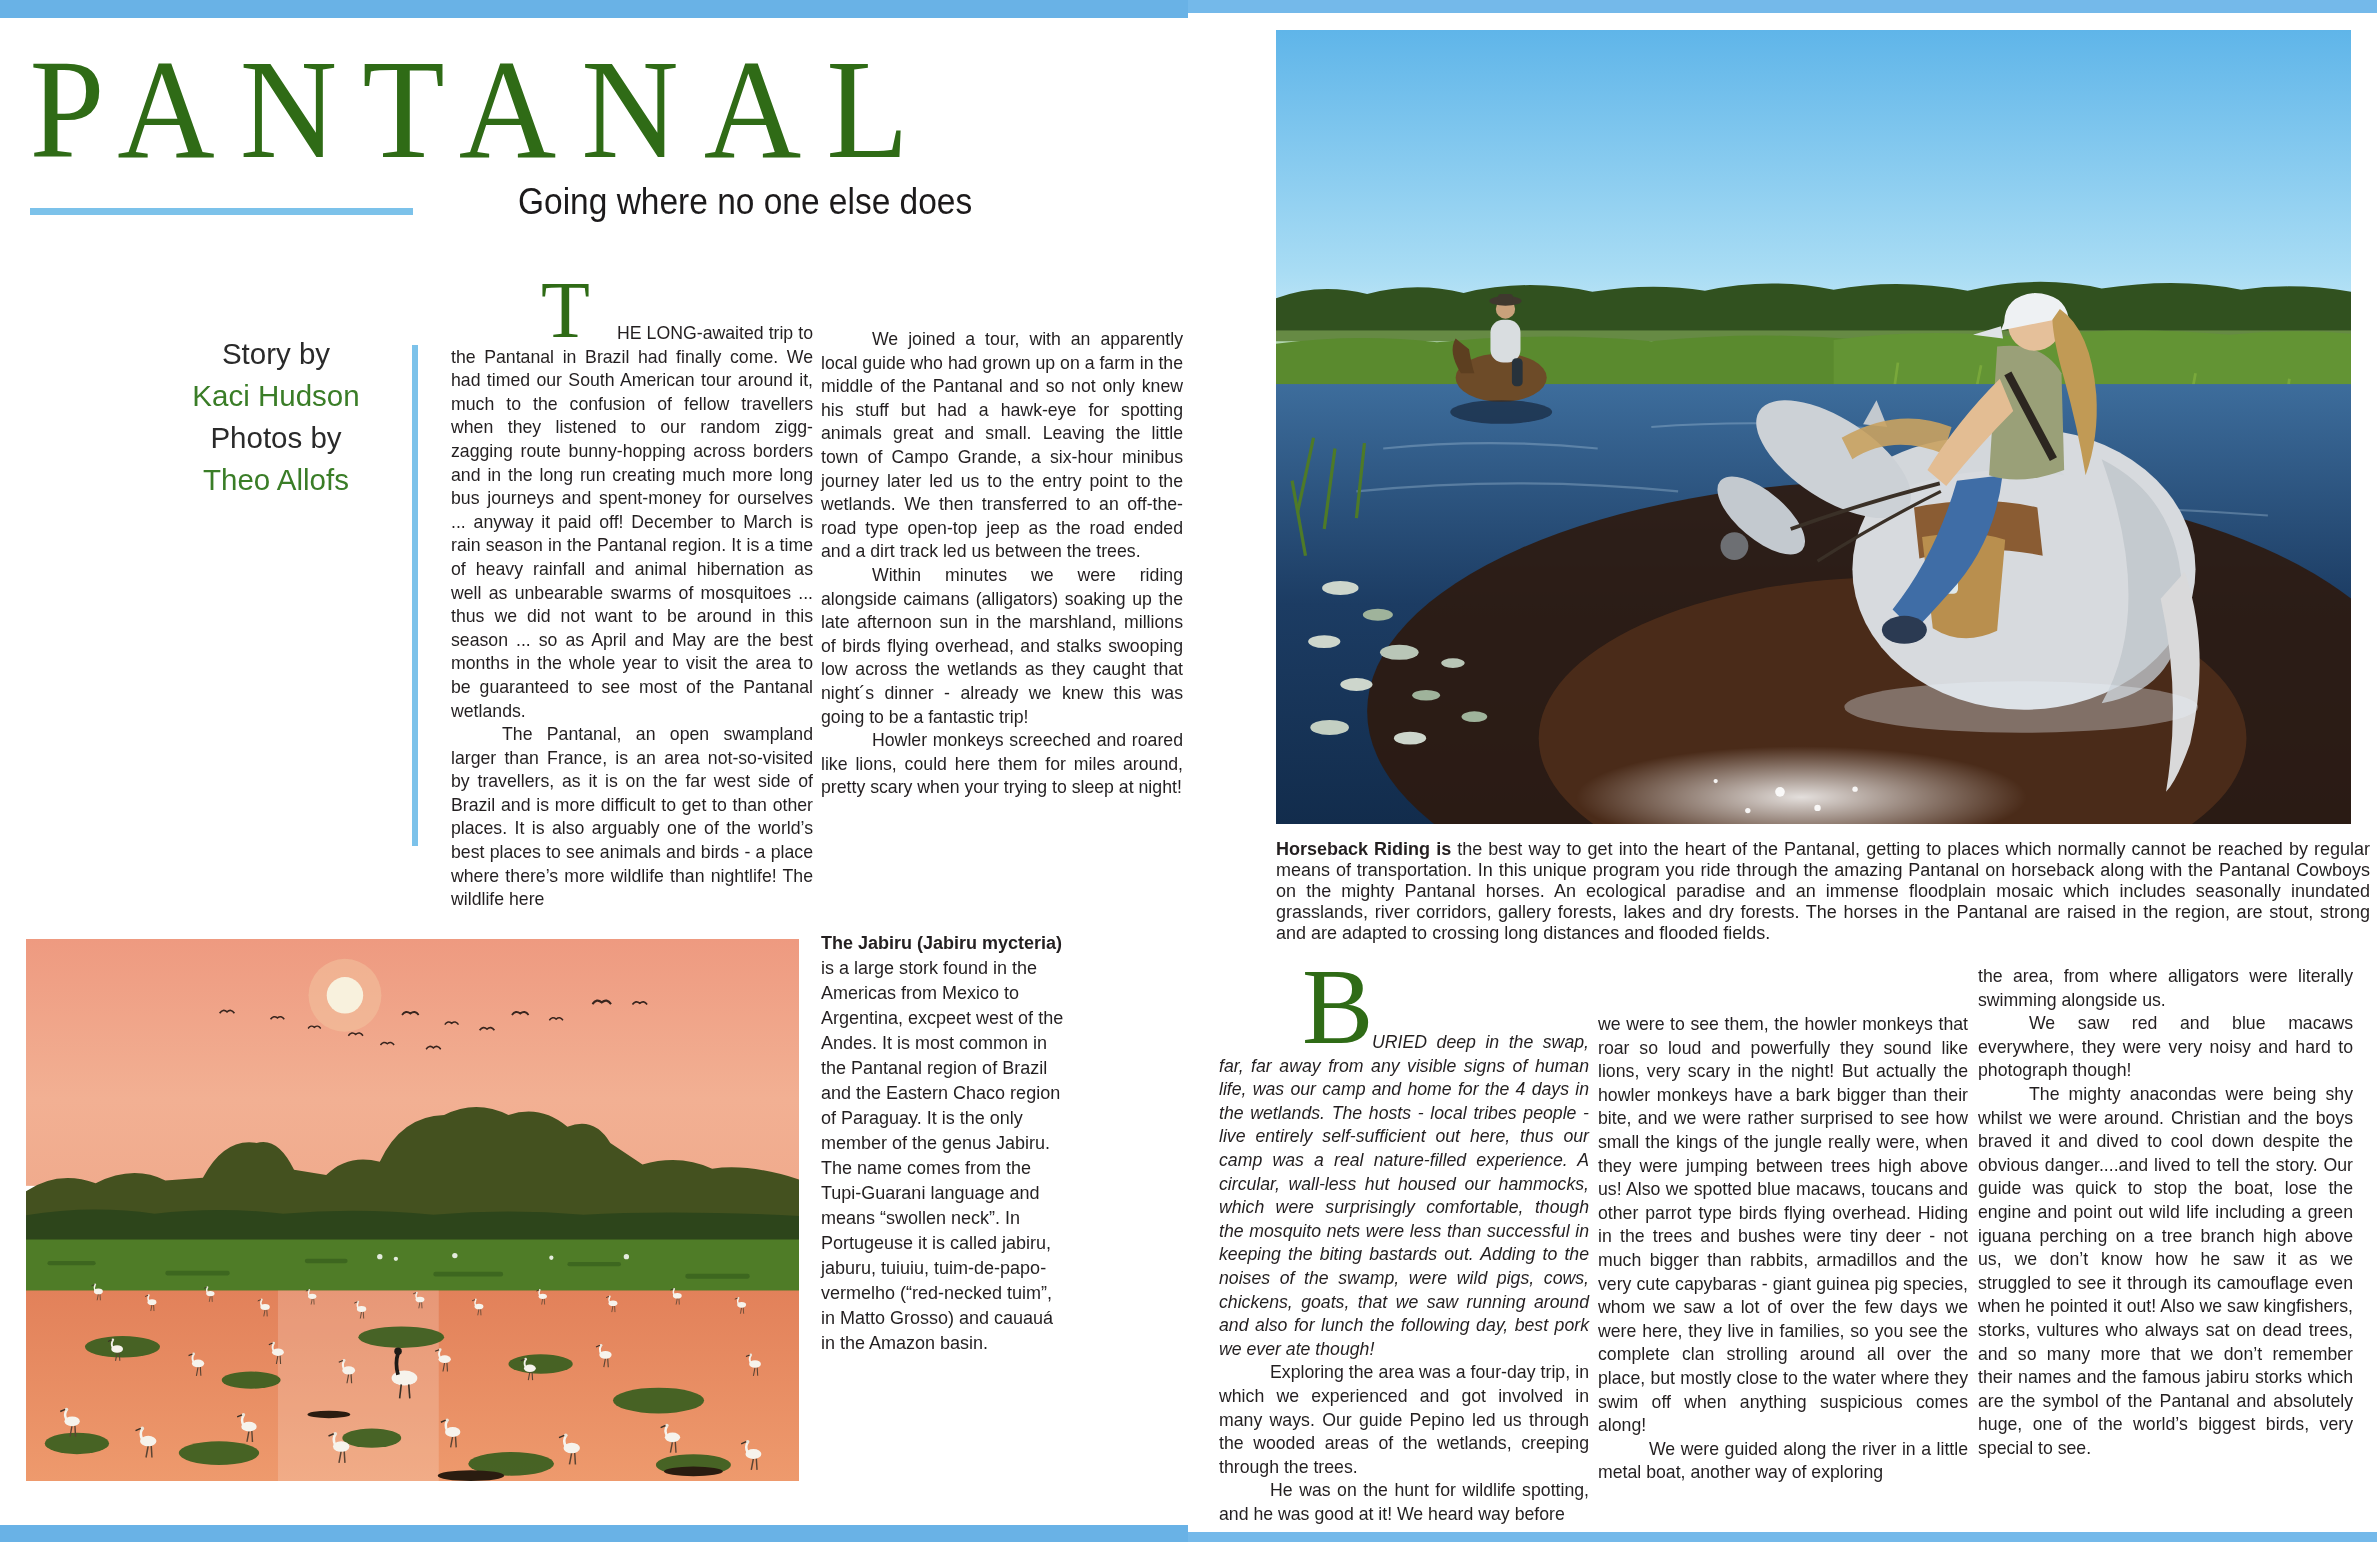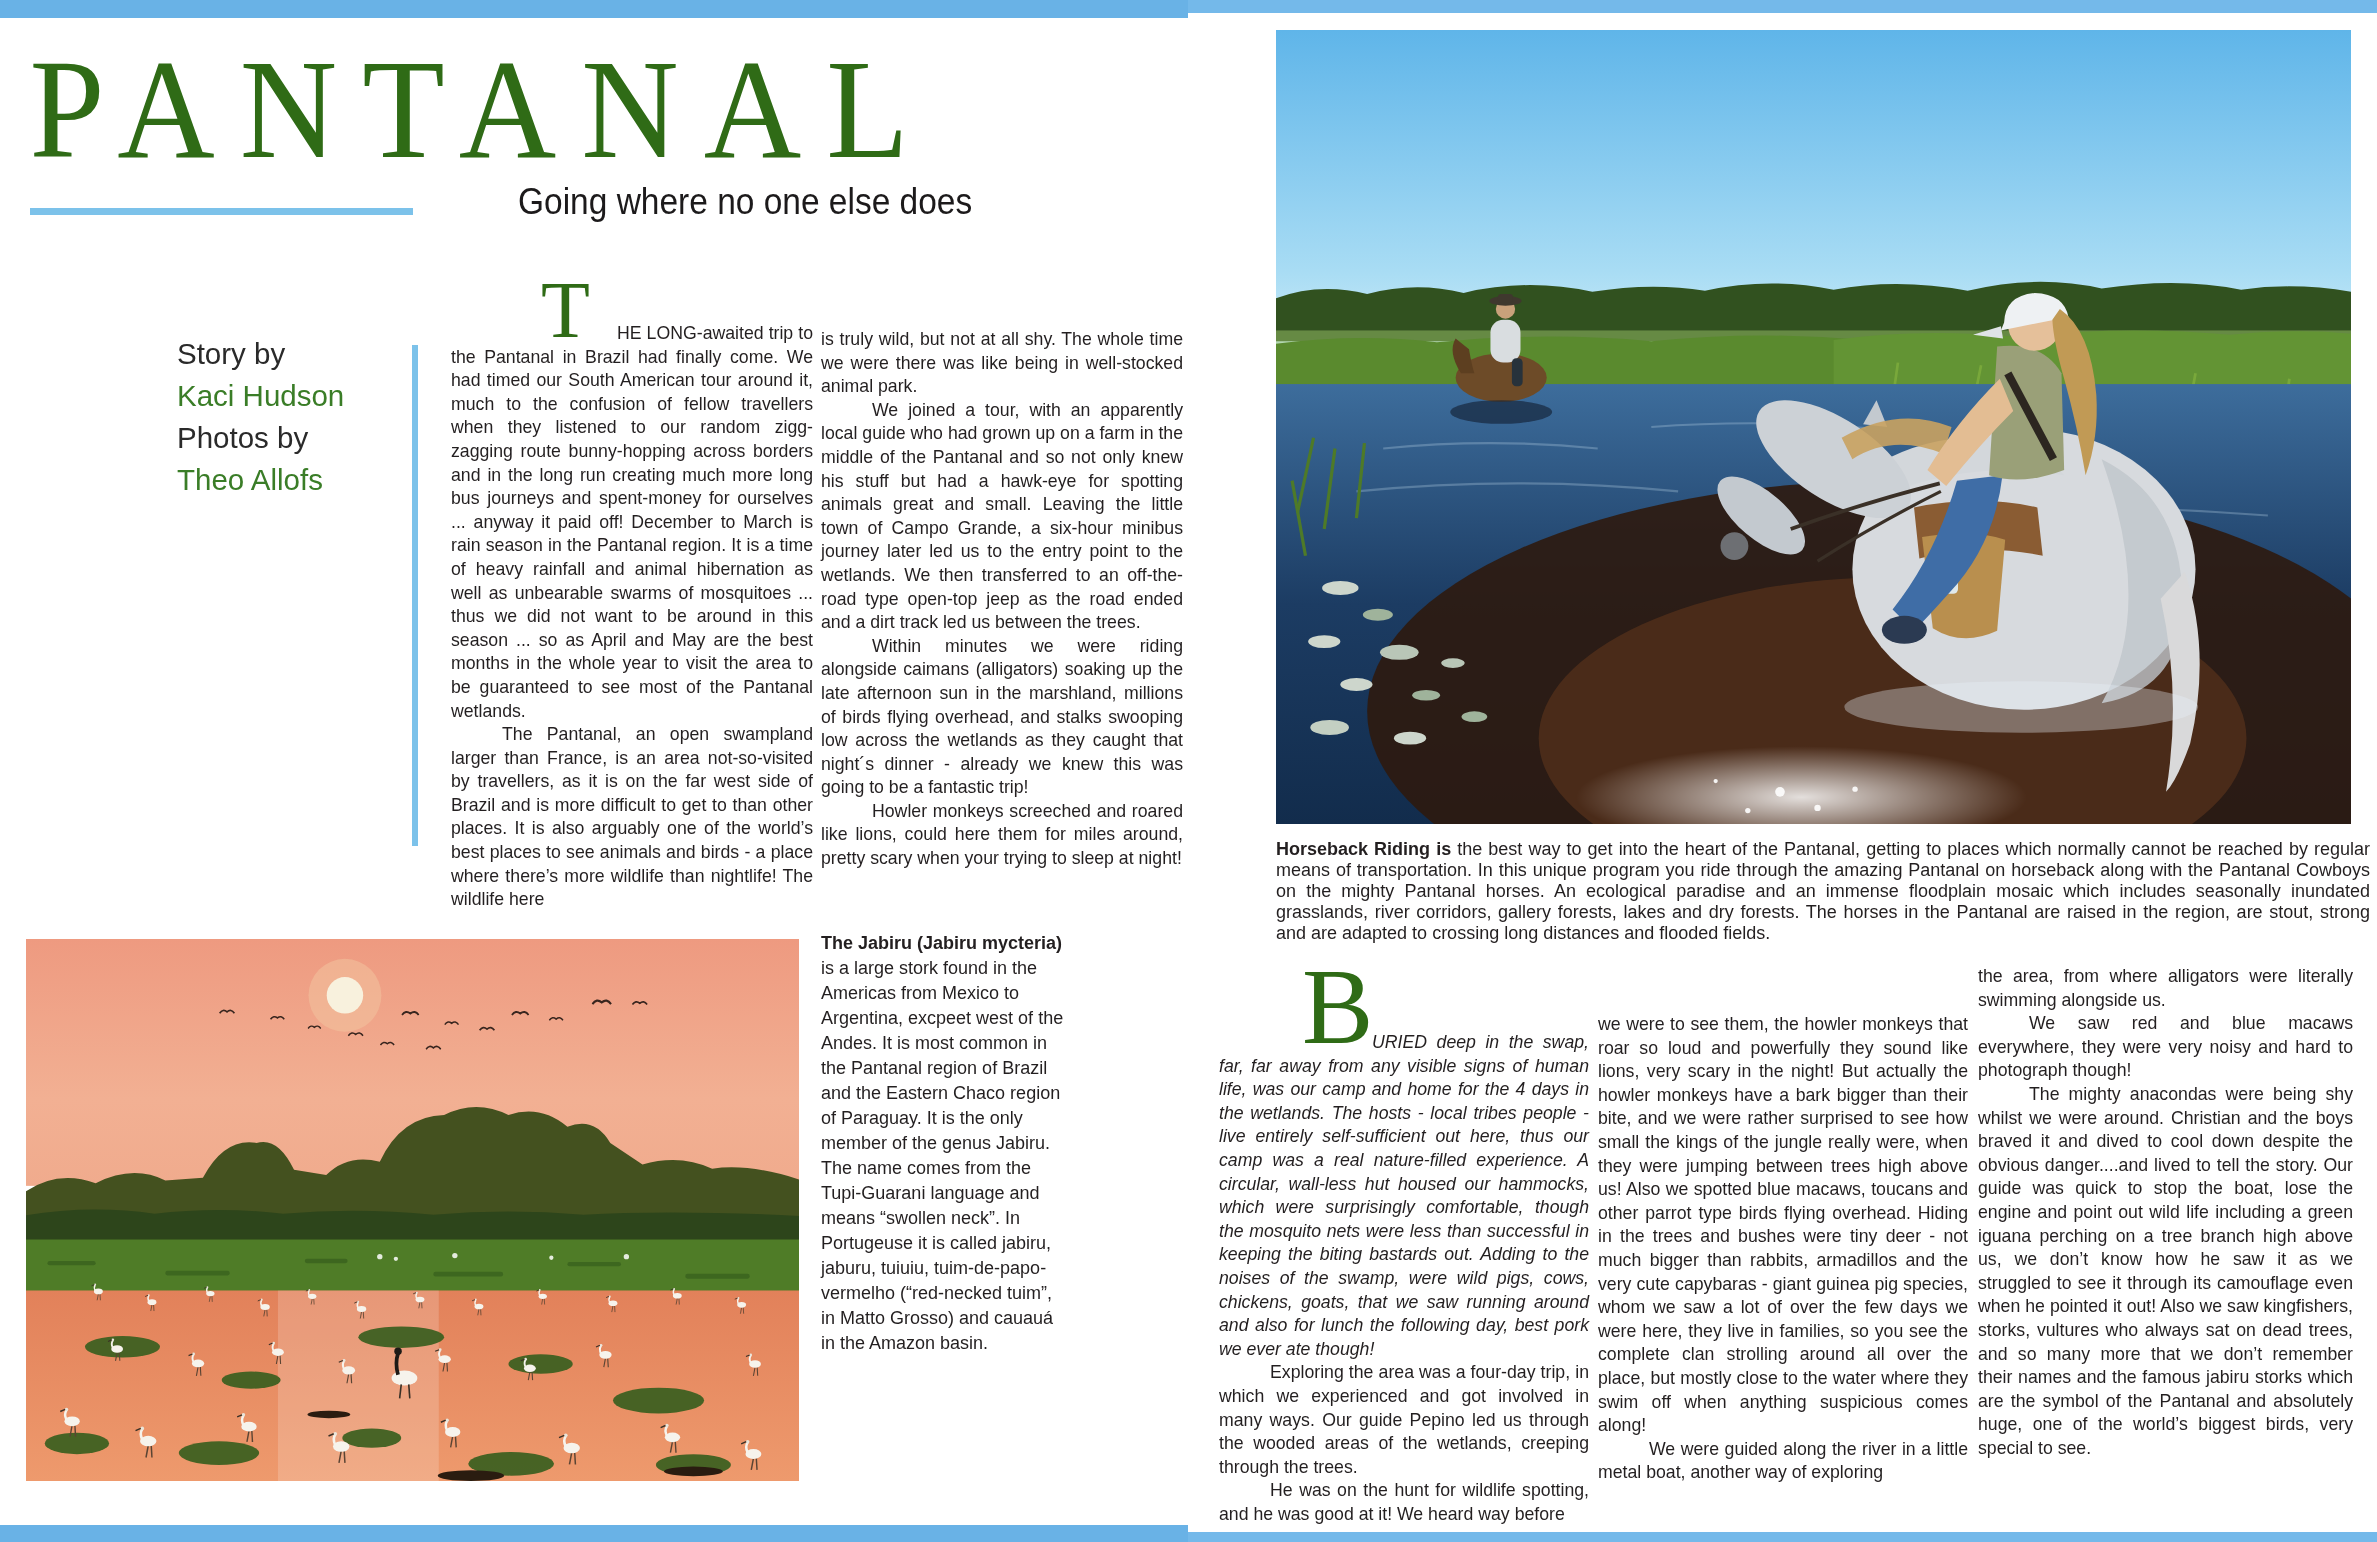--- a/index.html
+++ b/index.html
@@ -20,21 +20,21 @@
     font-size:135px;letter-spacing:25px;color:#2f6b16;line-height:1.1;
     transform:scaleY(1.05);transform-origin:left top;white-space:nowrap;
   }
   #title-underline{position:absolute;left:29.5px;top:208px;width:383px;height:7px;background:#7cc2ea;}
   #subtitle{
     position:absolute;left:518px;top:181px;width:644px;
     font-size:36px;color:#1c1a1b;letter-spacing:0px;
     transform:scaleX(0.93);transform-origin:left top;white-space:nowrap;
   }
   
-  #byline{position:absolute;left:177px;top:333px;width:198px;text-align:left;
+  #byline{position:absolute;left:177px;top:333px;width:198px;text-align:center;
     font-size:29.5px;line-height:42px;}
   .by-black{color:#2a2a2a;}
   .by-green{color:#3a7d27;}
   #vrule{position:absolute;left:412px;top:345px;width:5.9px;height:501px;background:#7cc2ea;}
   
   .col{position:absolute;font-size:17.7px;line-height:23.6px;text-align:justify;}
   .col p{margin:0;}
   .col p.ind{text-indent:51px;}
   #col-l1{left:451px;top:322px;width:362px;}
   #col-l1 p.first{text-indent:166px;}
@@ -80,21 +80,20 @@
     <div class="by-green">Theo Allofs</div>
   </aside>
   <div id="vrule"></div>
 
   <span class="dropcap" id="dropcap-t">T</span>
   <div class="col" id="col-l1">
     <p class="first">HE LONG-awaited trip to the Pantanal in Brazil had finally come. We had timed our South American tour around it, much to the confusion of fellow travellers when they listened to our random zigg-zagging route bunny-hopping across borders and in the long run creating much more long bus journeys and spent-money for ourselves ... anyway it paid off! December to March is rain season in the Pantanal region. It is a time of heavy rainfall and animal hibernation as well as unbearable swarms of mosquitoes ... thus we did not want to be around in this season ... so as April and May are the best months in the whole year to visit the area to be guaranteed to see most of the Pantanal wetlands.</p>
     <p class="ind">The Pantanal, an open swampland larger than France, is an area not-so-visited by travellers, as it is on the far west side of Brazil and is more difficult to get to than other places. It is also arguably one of the world’s best places to see animals and birds - a place where there’s more wildlife than nightlife! The wildlife here</p>
   </div>
   <div class="col" id="col-l2">
-    <p>is truly wild, but not at all shy. The whole time we were there was like being in well-stocked animal park.</p>
     <p class="ind">We joined a tour, with an apparently local guide who had grown up on a farm in the middle of the Pantanal and so not only knew his stuff but had a hawk-eye for spotting animals great and small. Leaving the little town of Campo Grande, a six-hour minibus journey later led us to the entry point to the wetlands. We then transferred to an off-the-road type open-top jeep as the road ended and a dirt track led us between the trees.</p>
     <p class="ind">Within minutes we were riding alongside caimans (alligators) soaking up the late afternoon sun in the marshland, millions of birds flying overhead, and stalks swooping low across the wetlands as they caught that night´s dinner - already we knew this was going to be a fantastic trip!</p>
     <p class="ind">Howler monkeys screeched and roared like lions, could here them for miles around, pretty scary when your trying to sleep at night!</p>
   </div>
 
   <aside id="jabiru">
     <b>The Jabiru (Jabiru mycteria)</b>
     <span>is a large stork found in the Americas from Mexico to Argentina, excpeet west of the Andes. It is most common in the Pantanal region of Brazil and the Eastern Chaco region of Paraguay. It is the only member of the genus Jabiru. The name comes from the Tupi-Guarani language and means “swollen neck”. In Portugeuse it is called jabiru, jaburu, tuiuiu, tuim-de-papo-vermelho (“red-necked tuim”, in Matto Grosso) and cauauá in the Amazon basin.</span>
   </aside>
 

